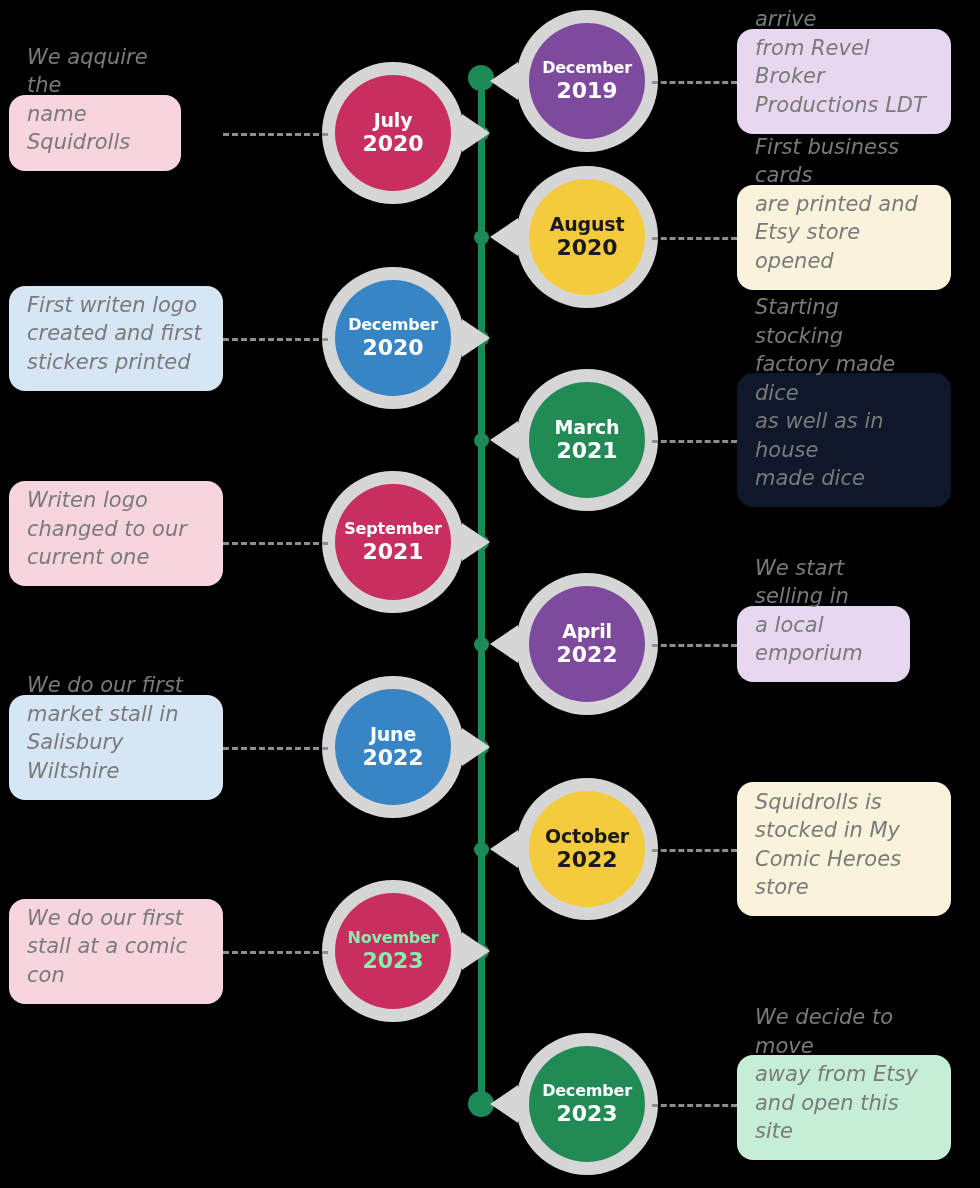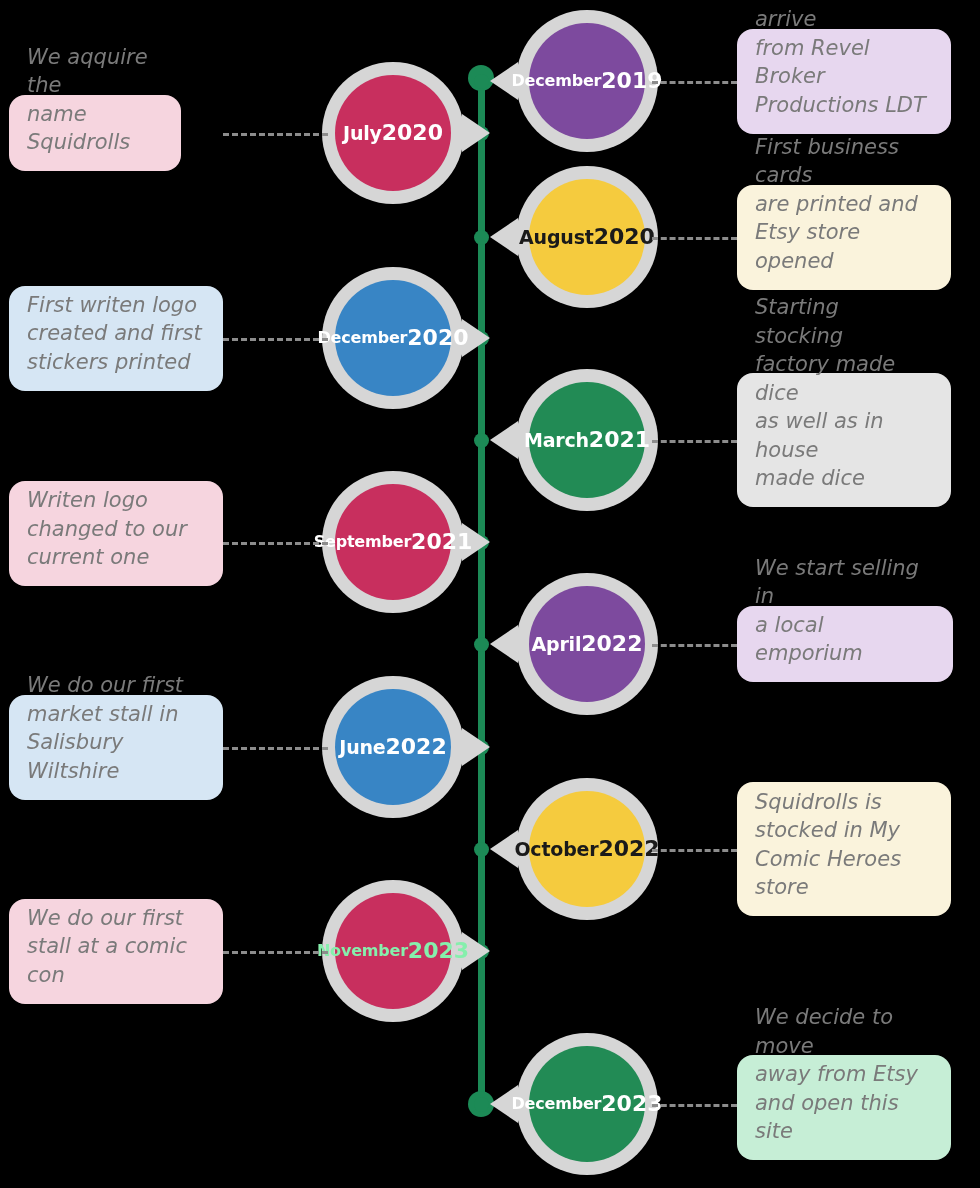--- a/index.html
+++ b/index.html
@@ -88,21 +88,21 @@
     border-left: 28px solid #D6D6D6;
   }
   .node-disc {
     position: absolute;
     left: 13px;
     top: 13px;
     right: 13px;
     bottom: 13px;
     border-radius: 50%;
     display: flex;
-    flex-direction: row;
+    flex-direction: column;
     align-items: center;
     justify-content: center;
     text-align: center;
     line-height: 1.16;
   }
   .node-month {
     font-weight: bold;
     font-size: 19px;
     letter-spacing: -0.2px;
   }
@@ -207,21 +207,21 @@
       <div class="connector" style="top: 338px; left: 223px; width: 105px;"></div>
       <div class="spine-node" style="top: 440px;"></div>
       <div class="node right" style="top: 369px; left: 516px;">
         <div class="node-ring"></div>
         <div class="node-tail"></div>
         <div class="node-disc" style="background: rgb(34, 139, 85); color: rgb(255, 255, 255);">
           <div class="node-month">March</div>
           <div class="node-year">2021</div>
         </div>
       </div>
-      <div class="bubble" style="background: #e5e5e5; left: 737px; width: 214px; height: 134px; top: 373px;">
+      <div class="bubble" style="background: #0f172a; left: 737px; width: 214px; height: 134px; top: 373px;">
         <div>
           <span>Starting stocking</span>
           <span>factory made dice</span>
           <span>as well as in house</span>
           <span>made dice</span>
         </div>
       </div>
       <div class="connector" style="top: 440px; left: 652px; width: 85px;"></div>
       <div class="spine-node" style="top: 542px;"></div>
       <div class="node left" style="top: 471px; left: 322px;">
@@ -242,21 +242,21 @@
       <div class="connector" style="top: 542px; left: 223px; width: 105px;"></div>
       <div class="spine-node" style="top: 644px;"></div>
       <div class="node right" style="top: 573px; left: 516px;">
         <div class="node-ring"></div>
         <div class="node-tail"></div>
         <div class="node-disc" style="background: rgb(125, 74, 158); color: rgb(255, 255, 255);">
           <div class="node-month">April</div>
           <div class="node-year">2022</div>
         </div>
       </div>
-      <div class="bubble" style="background: rgb(231, 215, 239); left: 737px; width: 216px; height: 76px; top: 606px;">
+      <div class="bubble" style="background: rgb(231, 215, 239); left: 737px; width: 173px; height: 76px; top: 606px;">
         <div>
           <span>We start selling in</span>
           <span>a local emporium</span>
         </div>
       </div>
       <div class="connector" style="top: 644px; left: 652px; width: 85px;"></div>
       <div class="spine-node" style="top: 747px;"></div>
       <div class="node left" style="top: 676px; left: 322px;">
         <div class="node-ring"></div>
         <div class="node-tail"></div>

